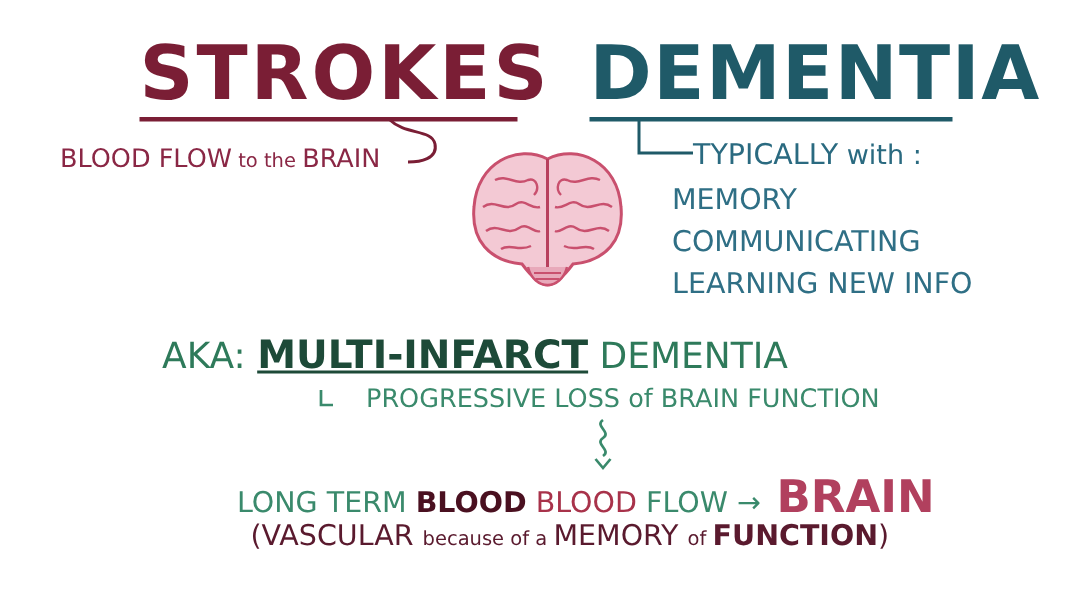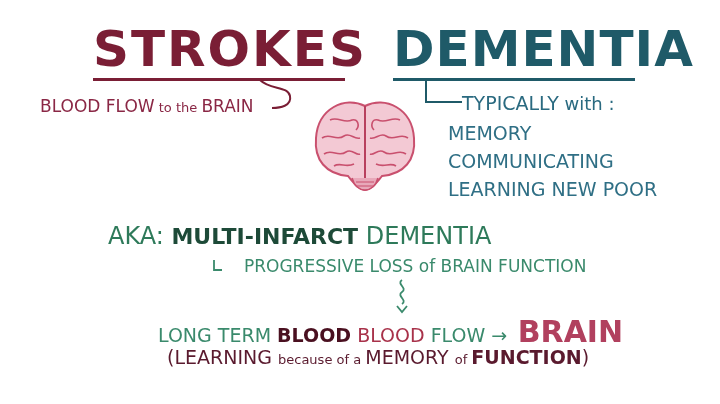--- a/index.html
+++ b/index.html
@@ -9,21 +9,21 @@
     .hand { font-family:"DejaVu Sans", sans-serif; }
     #title-vascular { left:93px; top:20px; font-size:50px; font-weight:bold; color:#7a1e35; letter-spacing:2px; }
     #title-dementia { left:393px; top:20px; font-size:50px; font-weight:bold; color:#1f5a68; letter-spacing:1px; }
     .uline { position:absolute; height:3px; }
     #sub-blood { left:40px; top:96px; font-size:17px; color:#8a2745; }
     #sub-blood .small { font-size:13px; }
     #diff { left:462px; top:92px; font-size:19px; color:#2a6a80; }
     #diff .small { font-size:18px; }
     .list { font-size:19px; color:#2f6f85; left:448px; }
     #aka { left:108px; top:222px; font-size:24px; color:#2e7a5a; }
-    #aka .bold { font-weight:bold; color:#1d4a38; font-size:22px; }
+    #aka .bold { font-weight:bold; color:#1d4a38; font-size:26px;text-decoration:underline; }
     #aka .dem { color:#2e7a5a; }
     #prog { left:228px; top:256px; font-size:17px; color:#3a8a6c;margin-left:16px; }
     #long { left:158px; top:314px; font-size:19px; color:#3a8a6c; }
     #long .poor { font-weight:bold; color:#4a1020; }
     #long .blood { color:#a8324a; }
     #long .brain { color:#b1405e; font-size:30px; font-weight:bold; }
     #typ { left:167px; top:346px; font-size:19px; color:#5a1a2e; }
     #typ .small { font-size:13px;margin-top:44px; }
     #typ .strokes { font-weight:bold; }
     svg { position:absolute; }
@@ -47,21 +47,21 @@
 
 <svg width="70" height="40" style="left:420px;top:78px;">
   <path d="M6 2 L6 24 L42 24" fill="none" stroke="#1f5a68" stroke-width="2"></path>
 </svg>
 
 <div id="diff" class="abs hand">
   <span>TYPICALLY</span><span class="small"> with :</span>
 </div>
 <div class="abs list hand" style="top:122px;">MEMORY</div>
 <div class="abs list hand" style="top:150px;">COMMUNICATING</div>
-<div class="abs list hand" style="top:178px;">LEARNING NEW POOR</div>
+<div class="abs list hand" style="top:178px;">LEARNING NEW INFO</div>
 
 <svg width="110" height="105" viewBox="0 0 110 105" style="left:310px;top:98px;">
   <path d="M55 8 C 35 -2, 8 10, 6 40 C 4 62, 16 76, 38 78 C 44 86, 50 92, 55 92 C 60 92, 66 86, 72 78 C 94 76, 106 62, 104 40 C 102 10, 75 -2, 55 8 Z" fill="#f3c9d4" stroke="#c9506e" stroke-width="2"></path>
   <path d="M55 8 L55 80" stroke="#b8405e" stroke-width="2"></path>
   <g fill="none" stroke="#c9506e" stroke-width="1.6">
     <path d="M20 22 C 28 18, 34 26, 42 22 C 48 20, 50 28, 46 32"></path>
     <path d="M12 40 C 20 34, 26 44, 34 38 C 40 34, 44 42, 50 40"></path>
     <path d="M14 56 C 22 50, 28 60, 36 54 C 42 50, 46 58, 50 56"></path>
     <path d="M24 68 C 30 64, 36 70, 44 66"></path>
     <path d="M90 22 C 82 18, 76 26, 68 22 C 62 20, 60 28, 64 32"></path>
@@ -85,14 +85,14 @@
 <svg width="20" height="40" style="left:392px;top:278px;">
   <path d="M10 2 C 4 6, 16 10, 10 14 C 4 18, 16 22, 10 26" fill="none" stroke="#3a8a6c" stroke-width="1.8"></path>
   <path d="M5 28 L10 34 L15 28" fill="none" stroke="#3a8a6c" stroke-width="1.8"></path>
 </svg>
 
 <div id="long" class="abs hand">
   <span>LONG TERM </span><span class="poor">BLOOD</span><span class="blood"> BLOOD</span><span> FLOW </span><span>→</span><span class="brain"> BRAIN</span>
 </div>
 
 <div id="typ" class="abs hand">
-  <span>(LEARNING </span><span class="small">because of a </span><span>MEMORY </span><span class="small">of </span><span class="strokes">FUNCTION</span><span>)</span>
+  <span>(VASCULAR </span><span class="small">because of a </span><span>MEMORY </span><span class="small">of </span><span class="strokes">FUNCTION</span><span>)</span>
 </div>
 
 </body></html>

